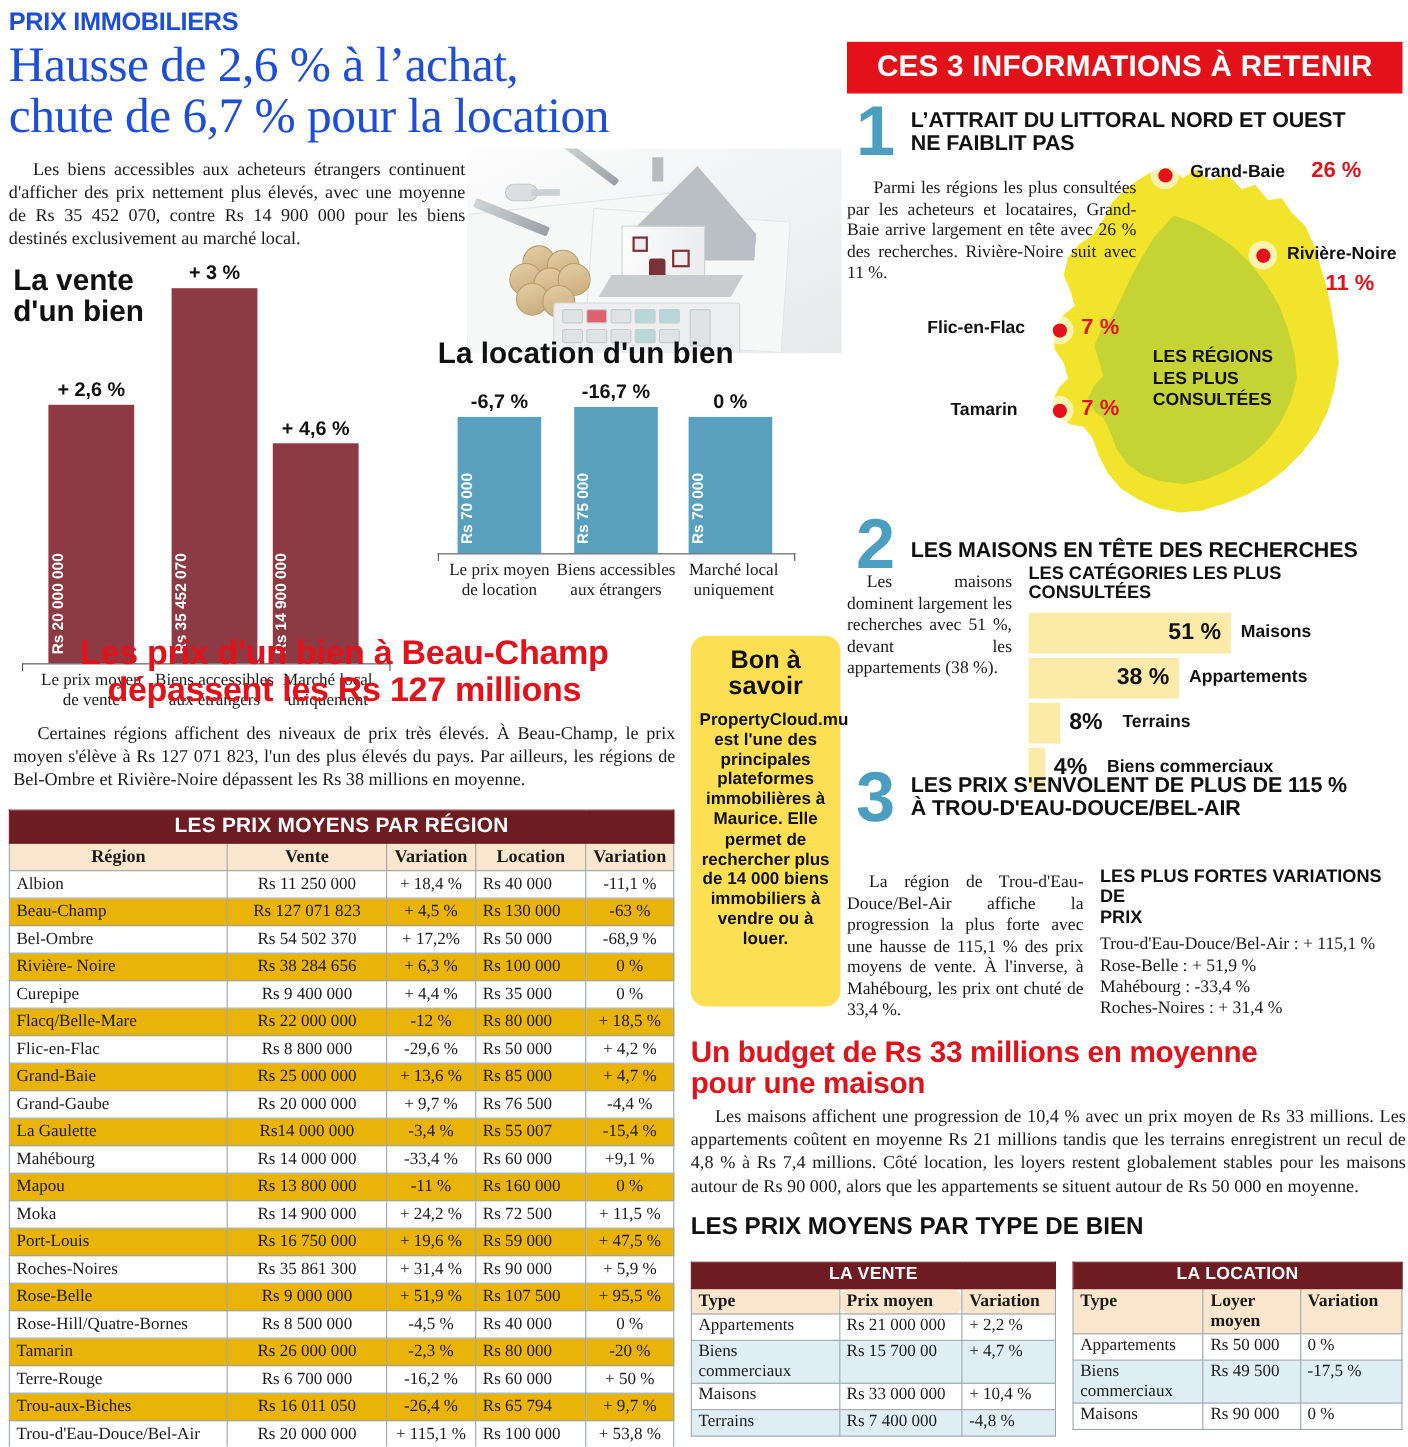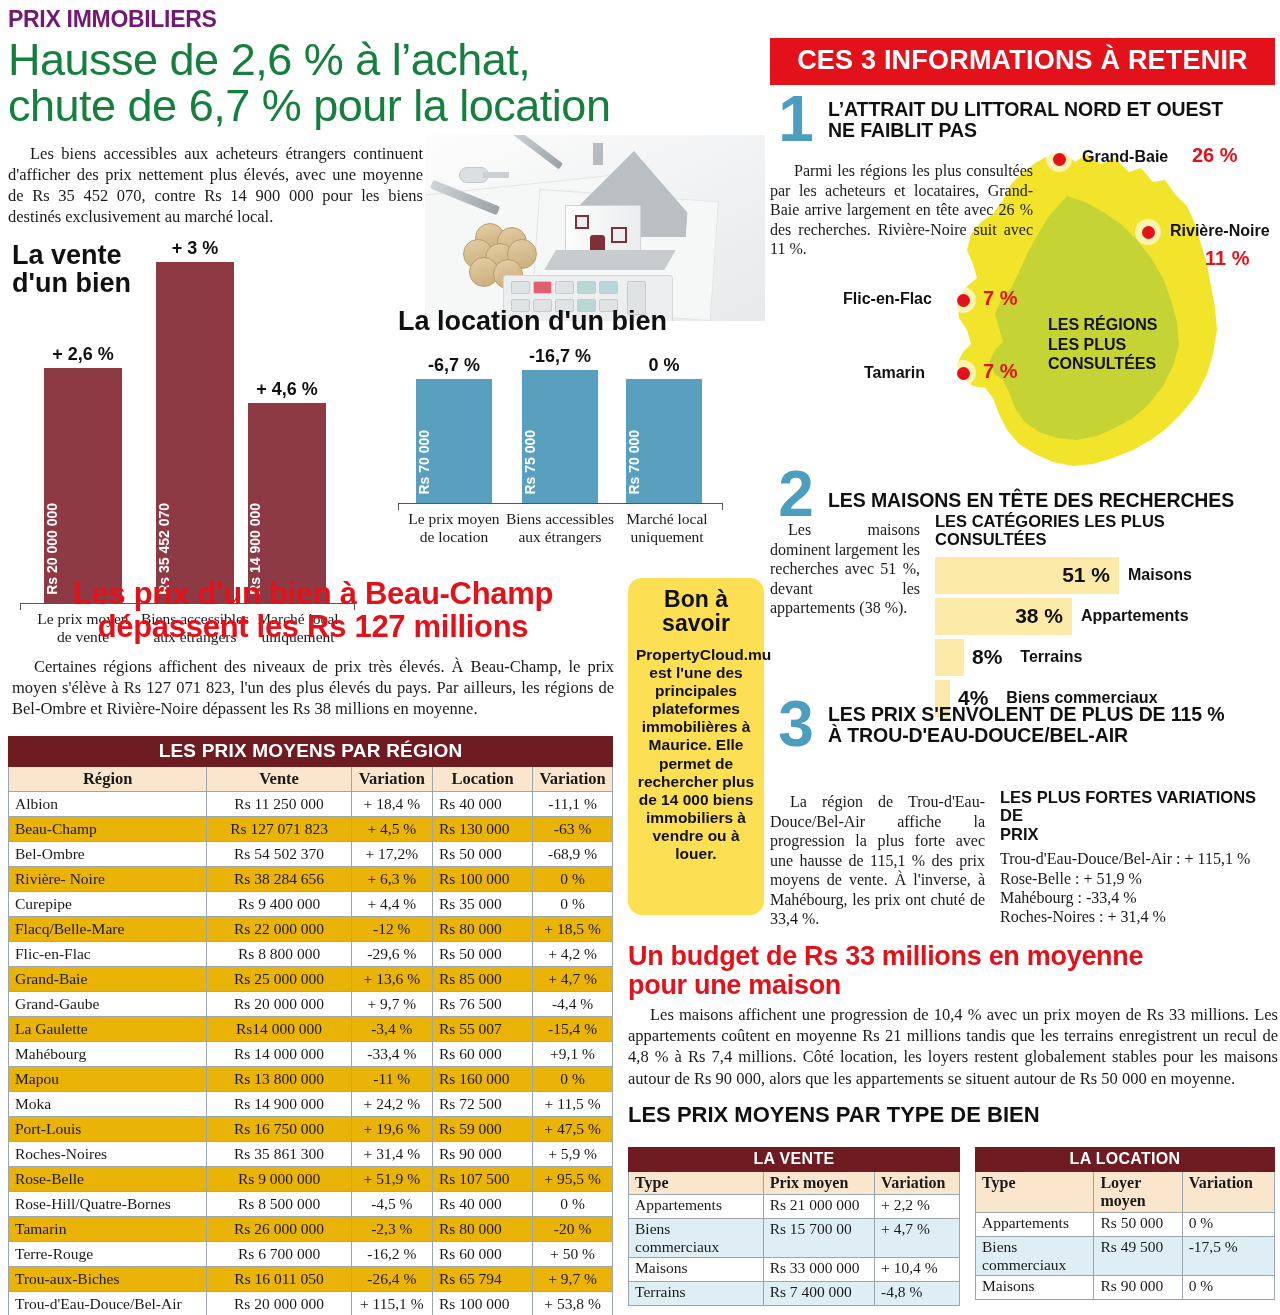--- a/index.html
+++ b/index.html
@@ -11,25 +11,25 @@
     position: relative;
     overflow: hidden;
   }
 
   
   #left-col { position: absolute; left: 8px; top: 0; width: 612px; }
 
   .kicker {
     font-family: "Liberation Sans", sans-serif;
     font-weight: bold; font-size: 23px; letter-spacing: -0.3px;
-    color: #701a75; margin-top: 6px;
+    color: #1d4ed8; margin-top: 6px;
   }
   .headline {
-    font-family: Liberation Sans, sans-serif;
-    font-size: 45px; line-height: 1.02; color: #15803d;
+    font-family: Liberation Serif, serif;
+    font-size: 45px; line-height: 1.02; color: #1d4ed8;
     margin-top: 4px; letter-spacing: -0.5px;
   }
   .lede {
     font-size: 16.5px; line-height: 1.28; margin-top: 14px;
     width: 415px; text-align: justify; text-indent: 22px;
   }
 
   
   #photo {
     position: absolute; left: 425px; top: 135px; width: 340px; height: 186px;
@@ -604,21 +604,21 @@
 </div>
 
 <div style="position:absolute; left:628px; top:1147px; width:332px;">
   <table class="bt" style="width:100%;">
     <thead>
       <tr>
           <td class="tbl-title" colspan="3">LA VENTE</td>
         </tr>
       <tr>
         <th style="width:135px;">Type</th>
-        <th style="width:112px;">Prix moyen</th>
+        <th style="width:112px;border-radius:10px;">Prix moyen</th>
         <th style="width:85px;">Variation</th>
       </tr>
     </thead>
     <tbody id="vente-tbody">
         <tr>
           <td class="left">Appartements</td>
           <td class="left">Rs 21 000 000</td>
           <td class="left">+ 2,2 %</td>
         </tr>
         <tr class="alt">

